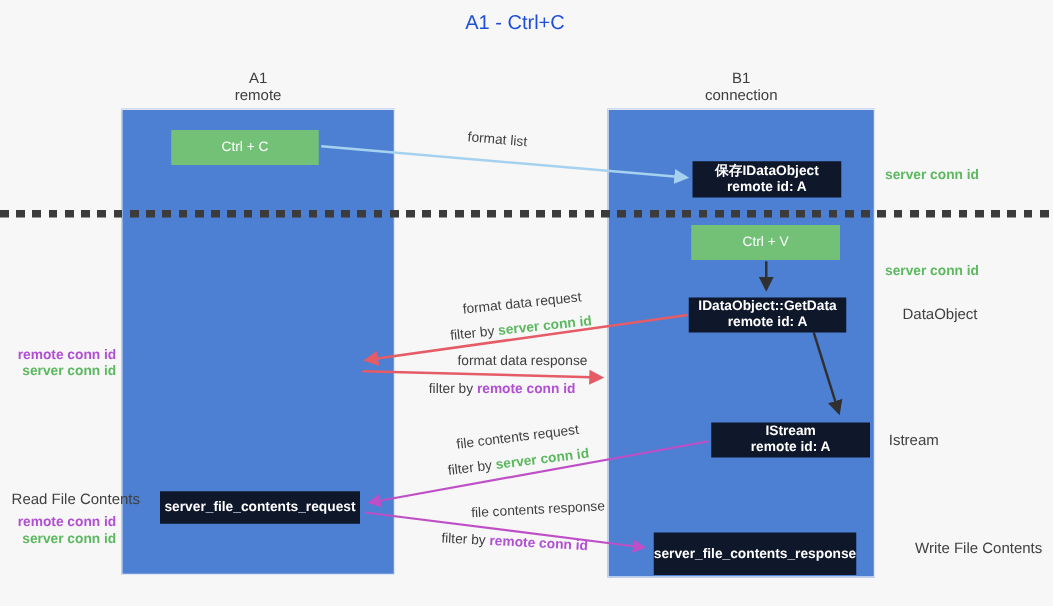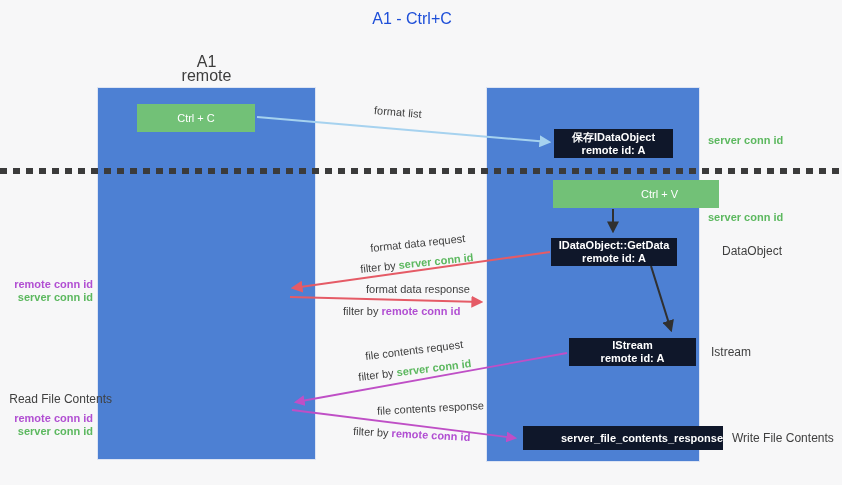--- a/index.html
+++ b/index.html
@@ -3,21 +3,21 @@
 <meta charset="utf-8">
 <style>
   html,body{margin:0;padding:0;}
   body{background:#f7f7f8;font-family:"Liberation Sans",sans-serif;}
   #canvas{position:relative;width:842px;height:485px;background:#f7f7f8;overflow:hidden;}
   .abs{position:absolute;}
   .title{left:312px;top:8px;width:200px;text-align:center;font-size:16px;line-height:21px;color:#1d4ed8;}
   .col{background:#4d80d3;border:1px solid #dde4f3;box-sizing:border-box;z-index:1;}
   .col-a1{left:97px;top:87px;width:219px;height:373px;}
   .col-b1{left:486px;top:87px;width:214px;height:375px;}
-  .colhdr{top:55px;text-align:center;font-size:16px;line-height:14px;color:#3d3d3d;z-index:2;}
+  .colhdr{top:55px;text-align:center;font-size:12px;line-height:14px;color:#3d3d3d;z-index:2;}
   .hdr-a1{left:97px;width:219px;}
   .hdr-b1{left:486px;width:214px;}
   .dotted{left:0;top:168px;width:842px;height:6px;z-index:5;
     background:repeating-linear-gradient(90deg,#3b3b3b 0 7px,transparent 7px 13px);}
   svg.arrows{left:0;top:0;z-index:3;pointer-events:none;}
   .box{display:flex;flex-direction:column;align-items:center;justify-content:center;
     color:#fff;font-size:11px;line-height:13px;text-align:center;z-index:4;white-space:nowrap;}
   .green{background:#72c177;}
   .orange{background:#0f172a;font-weight:bold;}
   .lbl{font-size:11px;line-height:13px;color:#3f3f3f;white-space:nowrap;z-index:6;}
@@ -31,20 +31,24 @@
 
 <div id="canvas">
 
   <div class="abs title">
     <div>A1 - Ctrl+C</div>
   </div>
 
   <div class="abs colhdr hdr-a1">
     <div>A1</div>
     <div>remote</div>
+  </div>
+  <div class="abs colhdr hdr-b1">
+    <div>B1</div>
+    <div>connection</div>
   </div>
 
   <div class="abs col col-a1"></div>
   <div class="abs col col-b1"></div>
 
   <div class="abs dotted"></div>
 
   <svg class="abs arrows" width="842" height="485" viewBox="0 0 842 485">
     <defs>
       <marker id="m-blue" viewBox="0 0 10 10" refX="8" refY="5" markerWidth="6" markerHeight="6" orient="auto-start-reverse">
@@ -69,36 +73,37 @@
     <line x1="292" y1="410" x2="515" y2="438" stroke="#bf4fc6" stroke-width="1.8" marker-end="url(#m-magenta)"></line>
   </svg>
 
   <div class="abs box green" style="left:137px;top:104px;width:118px;height:28px;">Ctrl + C</div>
 
   <div class="abs box orange" style="left:554px;top:129px;width:119px;height:29px;">
     <div>保存IDataObject</div>
     <div>remote id: A</div>
   </div>
 
-  <div class="abs box green" style="left:553px;top:180px;width:119px;height:28px;padding-left:47px;">Ctrl + V</div>
+  <div class="abs box green" style="left:553px;top:180px;width:119px;height:28px;">Ctrl + V</div>
 
   <div class="abs box orange" style="left:551px;top:238px;width:126px;height:28px;">
     <div>IDataObject::GetData</div>
     <div>remote id: A</div>
   </div>
 
 
 
   <div class="abs box orange" style="left:569px;top:338px;width:127px;height:28px;">
     <div>IStream</div>
     <div>remote id: A</div>
   </div>
 
+  <div class="abs box orange" style="left:128px;top:393px;width:160px;height:26px;">server_file_contents_request</div>
 
-  <div class="abs box orange" style="left:523px;top:426px;width:162px;height:24px;padding-left:38px;">server_file_contents_response</div>
+  <div class="abs box orange" style="left:523px;top:426px;width:162px;height:34px;">server_file_contents_response</div>
 
   <div class="abs lbl" style="left:374px;top:106px;transform:rotate(5deg);">format list</div>
 
   <div class="abs lbl" style="left:370px;top:237px;transform:rotate(-6deg);">format data request</div>
   <div class="abs lbl" style="left:360px;top:257px;transform:rotate(-6deg);">
     <span>filter by </span><span class="green-t">server conn id</span>
   </div>
 
   <div class="abs lbl" style="left:366px;top:283px;">format data response</div>
   <div class="abs lbl" style="left:343px;top:305px;">

